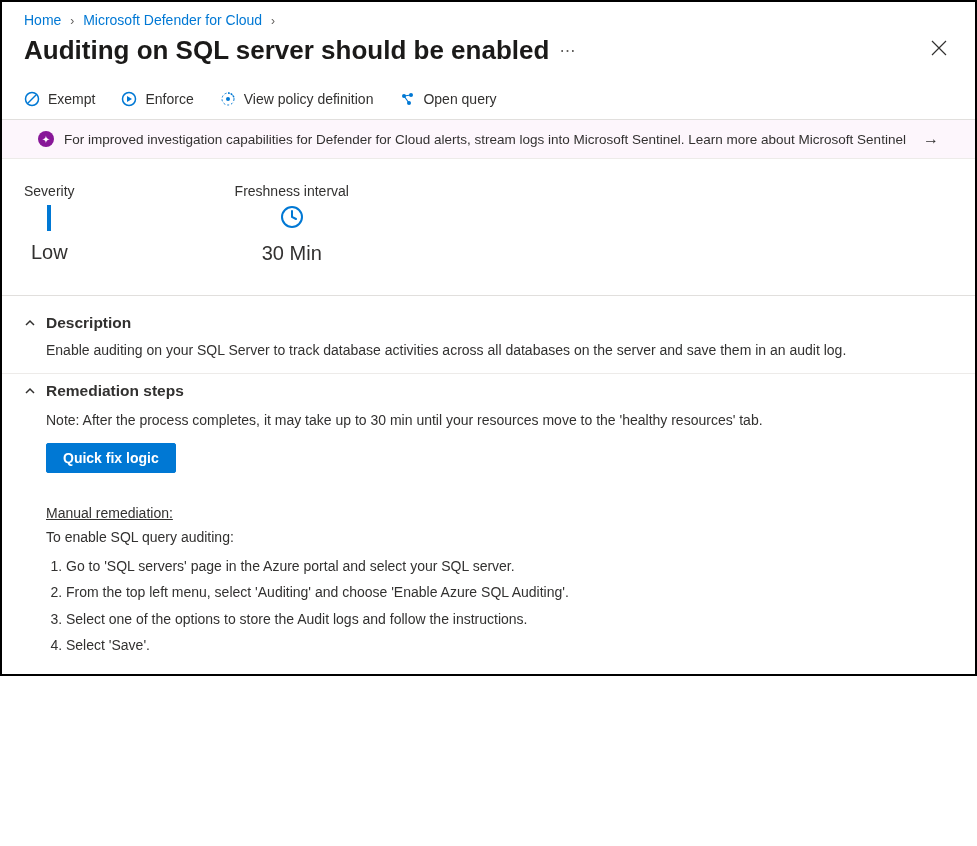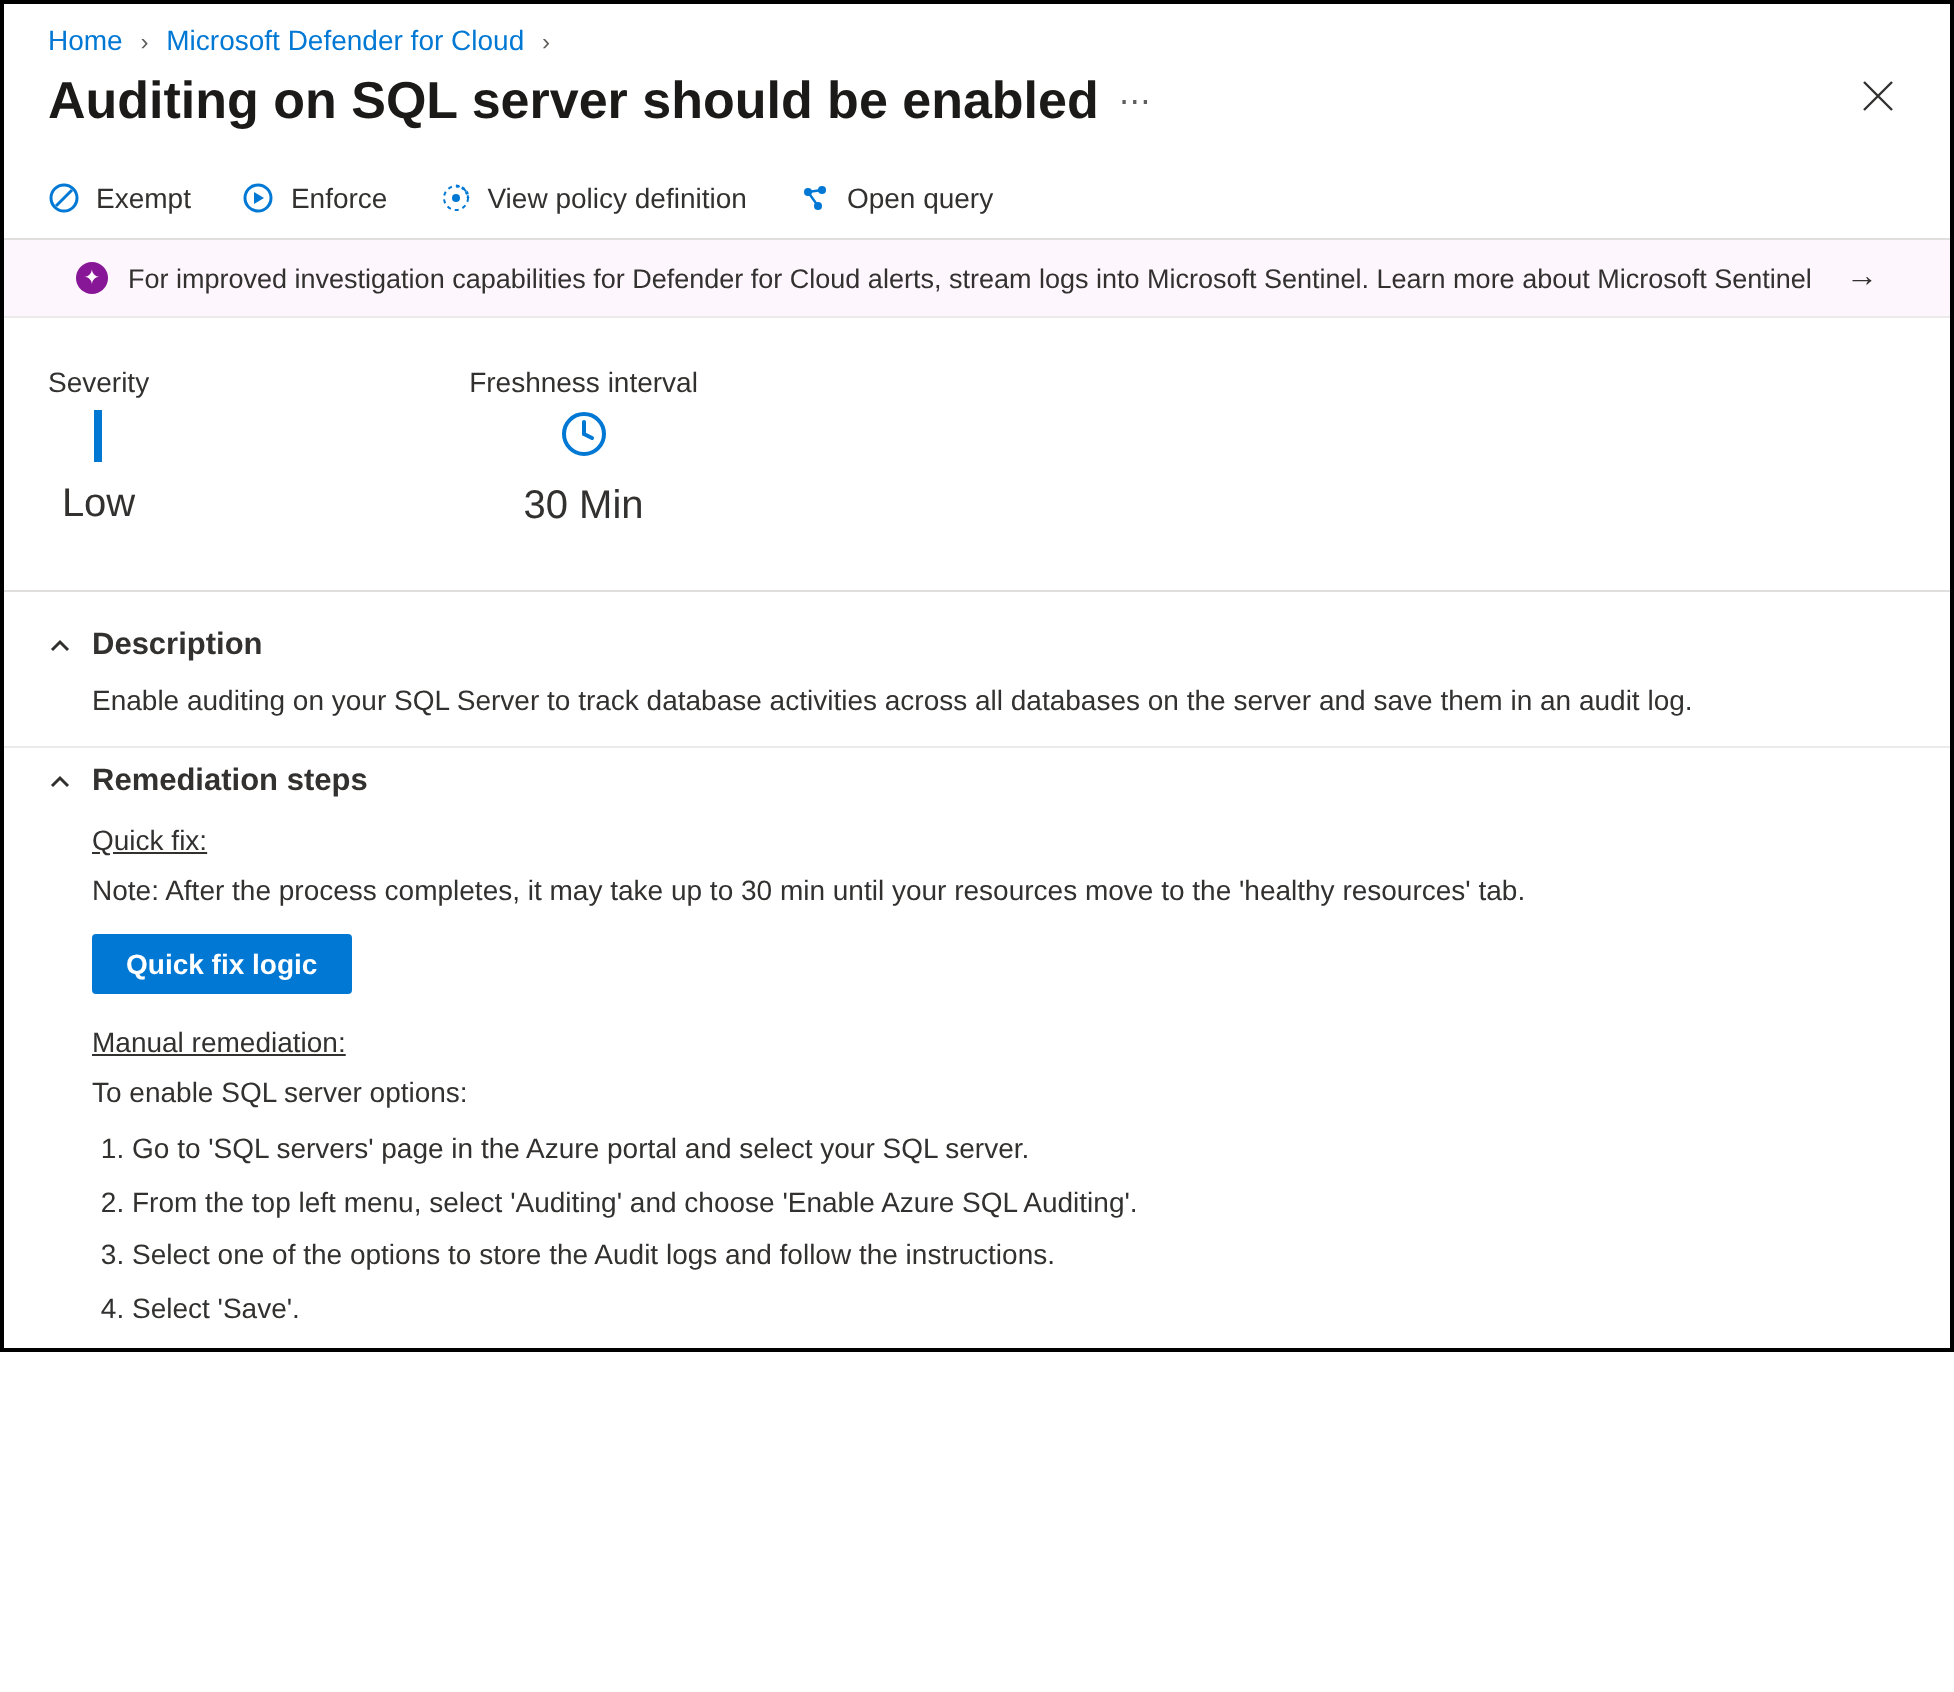--- a/index.html
+++ b/index.html
@@ -42,21 +42,21 @@
   .section-head .chev { width: 12px; height: 12px; }
   .desc-text { padding-left: 22px; font-size: 14px; line-height: 1.5; }
 
   .rem-body { padding-left: 22px; font-size: 14px; line-height: 1.75; }
   .underline { text-decoration: underline; }
   .link { color: #0078d4; text-decoration: none; cursor: pointer; }
 
   .btn-primary { background: #0078d4; color: #fff; border: 1px solid #0078d4; padding: 6px 16px; font-size: 14px; font-weight: 600; cursor: pointer; border-radius: 2px;}
   .btn-secondary { background: #fff; color: #323130; border: 1px solid #8a8886; padding: 6px 18px; font-size: 14px; font-weight: 400; cursor: pointer; border-radius: 2px; text-align: center;}
 
-  .qf-logic-wrap { margin: 10px 0 12px 0; }
+  .qf-logic-wrap { margin: 10px 0 28px 0; }
 
   .footer { margin-top: auto; padding: 8px 22px 22px 22px; border-top: 1px solid #e1dfdd; display: flex; gap: 10px; }
   .footer .btn-primary { min-width: 80px; }
   ol.steps { margin: 4px 0 6px 0; padding-left: 20px; }
   ol.steps li { margin-bottom: 2px; }
 </style>
 </head>
 <body>
 
 <div class="frame">
@@ -151,27 +151,26 @@
   </div>
 
   <div class="section" style="border-bottom:1px solid #edebe9;">
     <div class="section-head">
       <svg class="chev" viewBox="0 0 12 12">
           <path d="M2 8 L6 4 L10 8" stroke="#323130" fill="none" stroke-width="1.5"></path>
         </svg>
       <span>Remediation steps</span>
     </div>
     <div class="rem-body">
-      <div class="underline">Quick fix:</div>
       <div>Note: After the process completes, it may take up to 30 min until your resources move to the 'healthy resources' tab.</div>
       <div class="qf-logic-wrap">
         <button class="btn-primary">Quick fix logic</button>
       </div>
       <div class="underline">Manual remediation:</div>
-      <div>To enable SQL server options:</div>
+      <div>To enable SQL query auditing:</div>
       <ol class="steps">
         <li>Go to 'SQL servers' page in the Azure portal and select your SQL server.</li>
         <li>From the top left menu, select 'Auditing' and choose 'Enable Azure SQL Auditing'.</li>
         <li>Select one of the options to store the Audit logs and follow the instructions.</li>
         <li>Select 'Save'.</li>
       </ol>
     </div>
   </div>
 
   <div class="footer">

